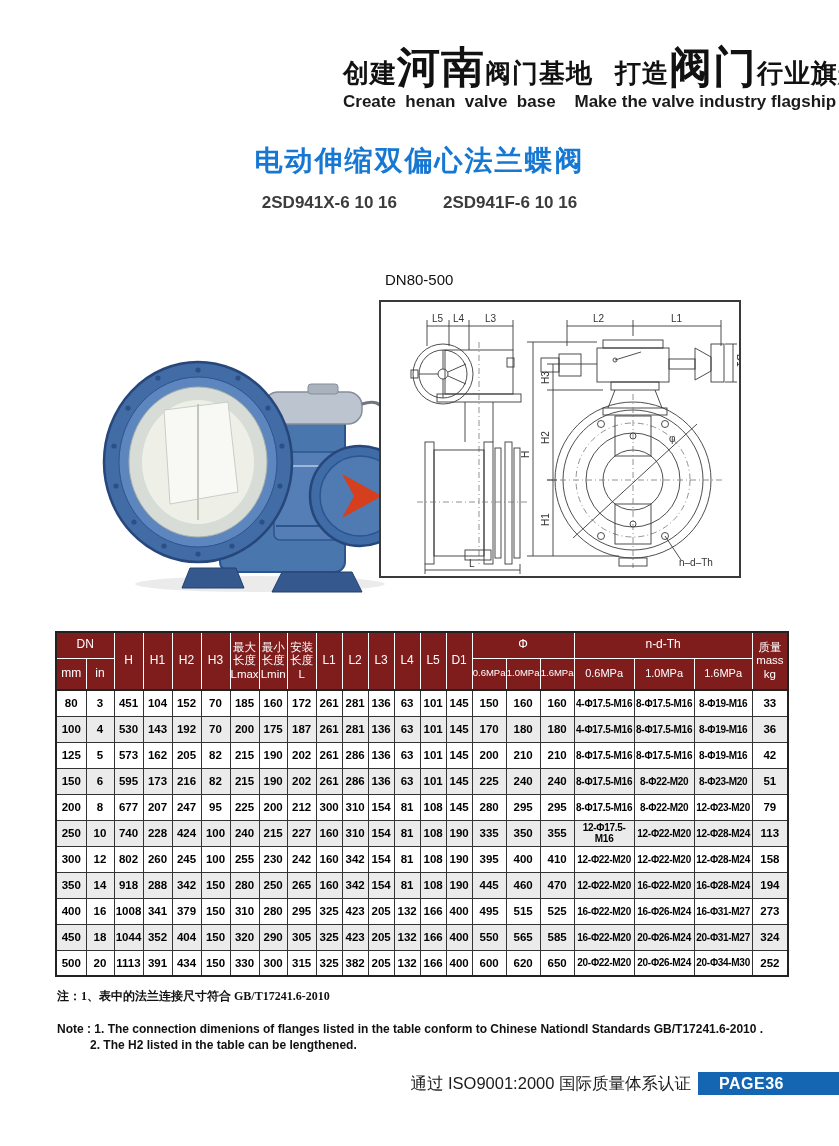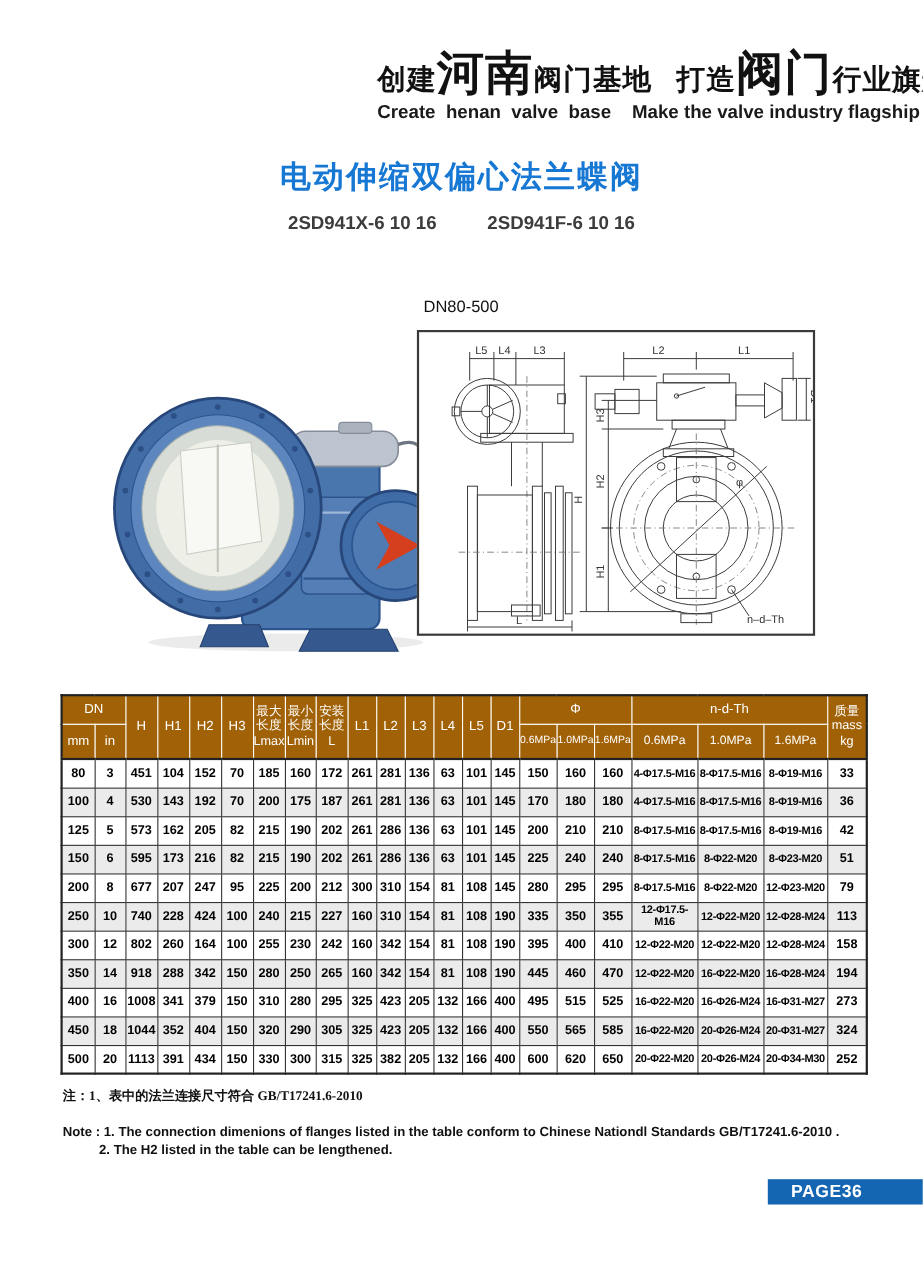--- a/index.html
+++ b/index.html
@@ -27,21 +27,21 @@
   .photo { position: absolute; left: 70px; top: 334px; width: 322px; height: 262px; }
   .drawing { position: absolute; left: 379px; top: 300px; width: 362px; height: 278px; border: 2px solid #3a3a3a; background:#fff; }
   .drawing svg, .photo svg { display:block; }
   .dim { stroke:#3a3a3a; stroke-width:0.9; fill:none; }
   .dimt { font-size:10px; fill:#333; }
   .cl { stroke:#777; stroke-width:0.8; stroke-dasharray:6 3 1 3; fill:none; }
 
   
   table.spec { position:absolute; left:55px; top:631px; border-collapse: collapse; table-layout: fixed; }
   table.spec { border: 2px solid #222; }
-  table.spec th { background:#a16207; color:#fff; border:1px solid #fff; font-weight: normal; font-size:12px; line-height:1.15; padding:1px 0; text-align:center; vertical-align:middle; }
+  table.spec th { background:#7f1d1d; color:#fff; border:1px solid #fff; font-weight: normal; font-size:12px; line-height:1.15; padding:1px 0; text-align:center; vertical-align:middle; }
   table.spec th.pre { white-space: pre-line; font-size:11.5px; }
   table.spec th.psmall { font-size:9.5px; }
   table.spec th.pmid { font-size:11px; }
   table.spec tr.hr1 th { height:26px; }
   table.spec tr.hr2 th { height:32px; }
   table.spec td { border:1px solid #333; text-align:center; vertical-align:middle; height:26px; font-size:11.5px; font-weight:600; color:#000; padding:0 1px; background:#fff; overflow:hidden; }
   table.spec td.nd { font-size:10px; letter-spacing:-0.3px; }
   table.spec tbody tr:nth-child(even) td { background:#ebebeb; }
   table.spec tbody tr:first-child td { border-top:2px solid #222; }
 
@@ -449,21 +449,21 @@
           <td class="nd">12-Φ17.5-M16</td>
           <td class="nd">12-Φ22-M20</td>
           <td class="nd">12-Φ28-M24</td>
           <td>113</td>
         </tr>
         <tr>
           <td>300</td>
           <td>12</td>
           <td>802</td>
           <td>260</td>
-          <td>164</td>
+          <td>245</td>
           <td>100</td>
           <td>255</td>
           <td>230</td>
           <td>242</td>
           <td>160</td>
           <td>342</td>
           <td>154</td>
           <td>81</td>
           <td>108</td>
           <td>190</td>
@@ -574,16 +574,17 @@
       </tbody>
   </table>
 
   <div class="notes">
     <div class="note-cn">注：1、表中的法兰连接尺寸符合 GB/T17241.6-2010</div>
     <div class="note-en first">Note : 1. The connection dimenions   of flanges listed in the table conform to Chinese Nationdl Standards GB/T17241.6-2010 .</div>
     <div class="note-en ind">2. The H2 listed in the table can be lengthened.</div>
   </div>
 
   <footer class="footer">
+    <span class="cert">通过 ISO9001:2000 国际质量体系认证</span>
     <span class="pagebox">PAGE36</span>
   </footer>
 
 </div>
 
 </body></html>

